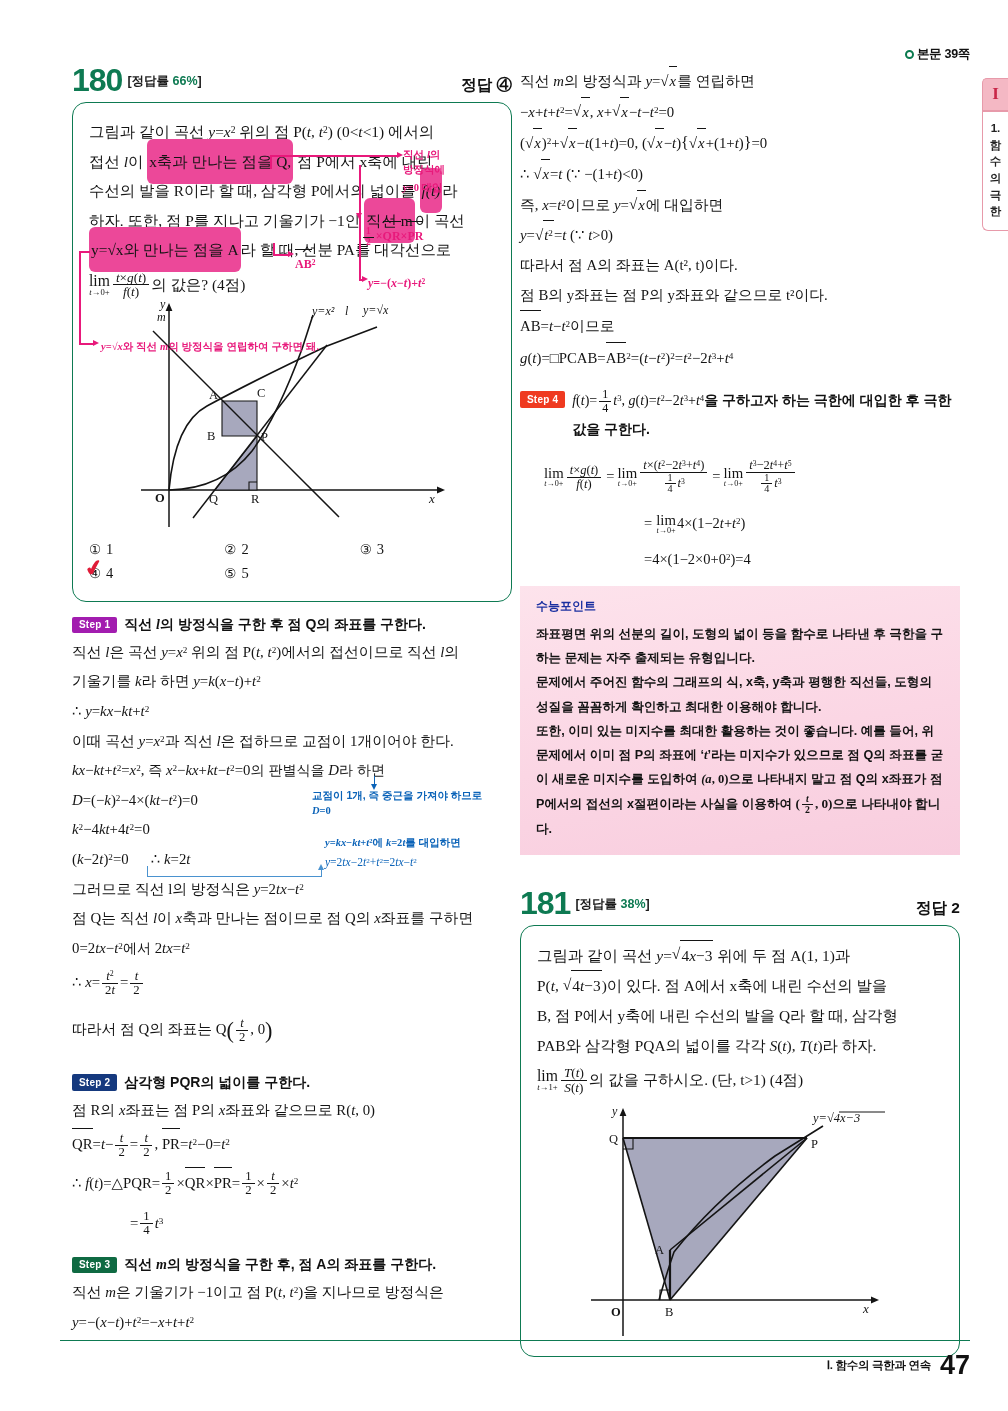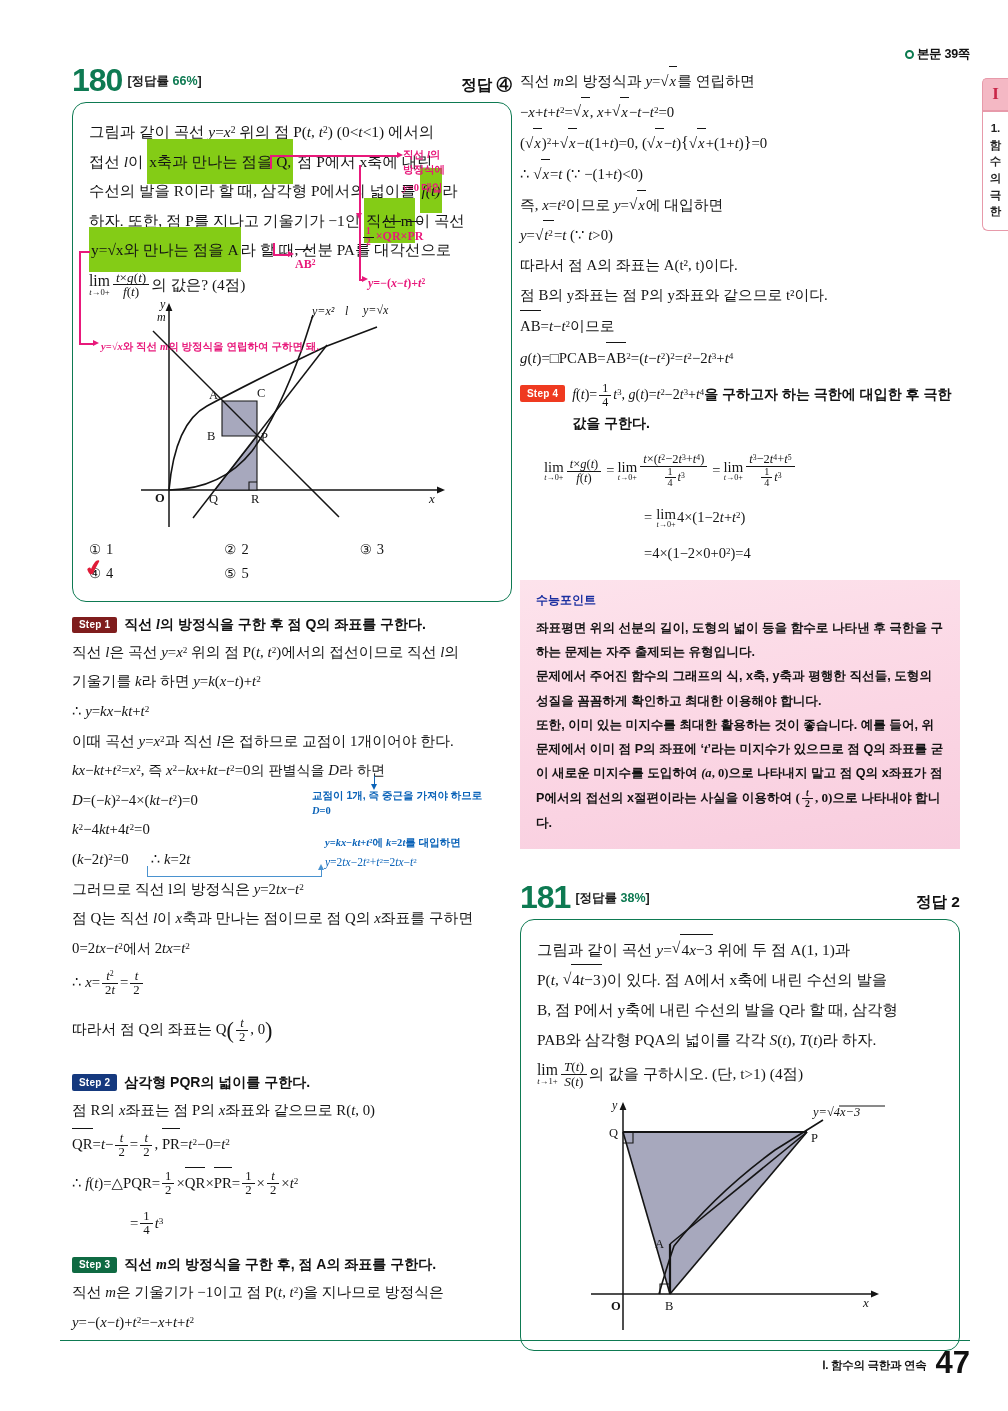--- a/index.html
+++ b/index.html
@@ -93,21 +93,21 @@
 
   
   .pbox {
     border:1.6px solid #0e7a52; border-radius:14px;
     padding:14px 16px 12px 16px;
     position:relative; background:#fff;
   }
   .pbox .ptext { font-size:15.4px; line-height:1.92; }
 
   
-  .hl { background:#84cc16; padding:14px 2px; border-radius:0; }
+  .hl { background:#ec4899; padding:14px 2px; border-radius:6px; }
 
   
   .ann {
     position:absolute; color:#e8197b;
     font-family:"Liberation Sans", sans-serif;
     font-size:10.5px; font-weight:bold; line-height:1.35;
     white-space:nowrap;
   }
   .ann.mth { font-family:"Liberation Serif", serif; font-weight:bold; }
   .annline { position:absolute; background:#e8197b; }
@@ -135,21 +135,21 @@
     font-family:"Liberation Sans", sans-serif;
   }
 
   
   .stepline { margin:14px 0 4px; display:flex; align-items:center; }
   .stepbadge {
     font-family:"Liberation Sans", sans-serif; font-weight:bold;
     font-size:10px; color:#fff; padding:2.5px 7px 3px; border-radius:2px;
     letter-spacing:.2px; margin-right:7px; white-space:nowrap;
   }
-  .stepbadge.s1 { background:#7f1d1d; }
+  .stepbadge.s1 { background:#a21caf; }
   .stepbadge.s2 { background:#15397e; }
   .stepbadge.s3 { background:#0f6a42; }
   .stepbadge.s4 { background:#ef3a20; }
   .steptext {
     font-family:"Liberation Sans", sans-serif; font-weight:bold;
     font-size:14px; color:#111;
   }
   .steptext .m { font-family:"Liberation Serif", serif; font-style:italic; }
 
   
@@ -175,21 +175,21 @@
   .footer {
     position:absolute; right:38px; bottom:34px;
     display:flex; align-items:flex-end; gap:9px;
   }
   .footer .chap {
     font-family:"Liberation Sans", sans-serif; font-weight:bold;
     font-size:11.5px; color:#111; padding-bottom:4px; letter-spacing:-.3px;
   }
   .footer .pnum {
     font-family:"Liberation Sans", sans-serif; font-weight:bold;
-    font-size:31px; color:#111; line-height:.9;
+    font-size:27px; color:#111; line-height:.9;
   }
 
   
   .figwrap { display:flex; justify-content:center; margin-top:2px;}
 </style>
 </head>
 <body>
 
 <div class="page">
 
@@ -390,21 +390,21 @@
       <div class="serif">(<span class="sq"><span class="rad"><span class="it">x</span></span></span>)<sup>2</sup>+<span class="sq"><span class="rad"><span class="it">x</span></span></span>−<span class="it">t</span>(1+<span class="it">t</span>)=0, (<span class="sq"><span class="rad"><span class="it">x</span></span></span>−<span class="it">t</span>)<span style="font-size:1.08em">{</span><span class="sq"><span class="rad"><span class="it">x</span></span></span>+(1+<span class="it">t</span>)<span style="font-size:1.08em">}</span>=0</div>
       <div class="serif">∴ <span class="sq"><span class="rad"><span class="it">x</span></span></span>=<span class="it">t</span> (∵ −(1+<span class="it">t</span>)&lt;0)</div>
       <div>즉, <span class="serif"><span class="it">x</span>=<span class="it">t</span><sup>2</sup></span>이므로 <span class="serif"><span class="it">y</span>=<span class="sq"><span class="rad"><span class="it">x</span></span></span></span>에 대입하면</div>
       <div class="serif"><span class="it">y</span>=<span class="sq"><span class="rad"><span class="it">t</span><sup>2</sup></span></span>=<span class="it">t</span> (∵ <span class="it">t</span>&gt;0)</div>
       <div>따라서 점 A의 좌표는 A(t², t)이다.</div>
       <div>점 B의 y좌표는 점 P의 y좌표와 같으므로 t²이다.</div>
       <div><span class="serif"><span class="ovl">AB</span>=<span class="it">t</span>−<span class="it">t</span><sup>2</sup></span><span>이므로</span></div>
       <div class="serif"><span class="it">g</span>(<span class="it">t</span>)=□PCAB=<span class="ovl">AB</span><sup>2</sup>=(<span class="it">t</span>−<span class="it">t</span><sup>2</sup>)<sup>2</sup>=<span class="it">t</span><sup>2</sup>−2<span class="it">t</span><sup>3</sup>+<span class="it">t</span><sup>4</sup></div>
     </div>
 
-    <div class="stepline" style="align-items:flex-start; margin-top:7px;">
+    <div class="stepline" style="align-items:flex-start; margin-top:13px;">
       <span class="stepbadge s4" style="margin-top:5px;">Step 4</span>
       <span class="steptext" style="line-height:2.0;"><span class="serif" style="font-weight:normal;"><span class="it">f</span>(<span class="it">t</span>)=<span class="frac"><span class="num">1</span><span class="den">4</span></span><span class="it">t</span><sup>3</sup>, <span class="it">g</span>(<span class="it">t</span>)=<span class="it">t</span><sup>2</sup>−2<span class="it">t</span><sup>3</sup>+<span class="it">t</span><sup>4</sup></span><span>을 구하고자 하는 극한에 대입한 후 극한값을 구한다.</span></span>
     </div>
 
     <div class="serif" style="font-size:14.5px; line-height:1.2; margin-top:16px; padding-left:24px;">
       <div style="display:flex; align-items:center;">
         <span class="lim">
             <span class="lb">lim</span>
             <span class="ls"><span class="it">t</span>→0+</span>
           </span>

